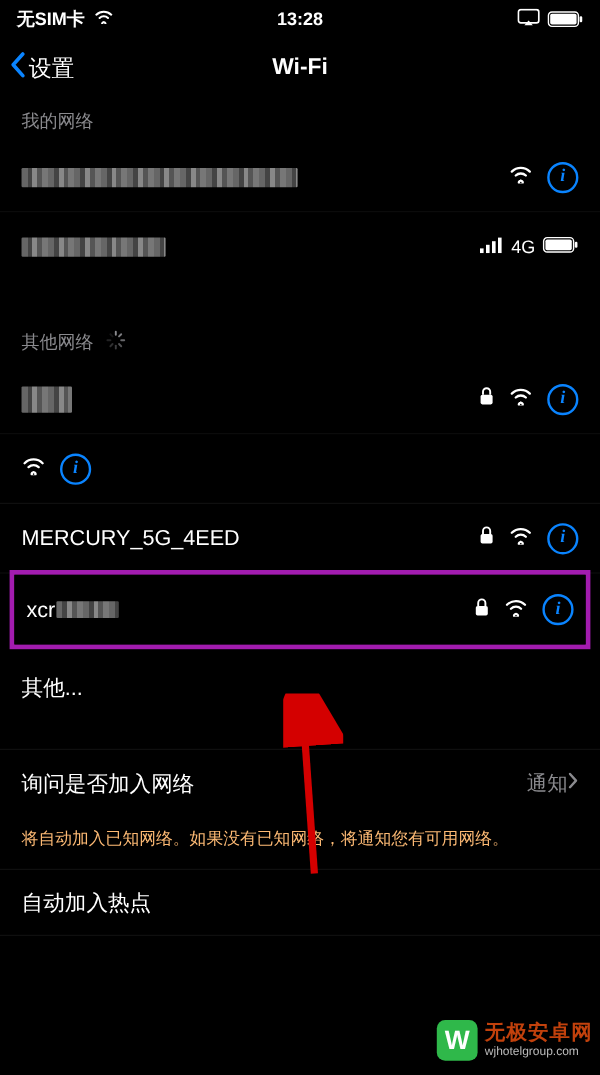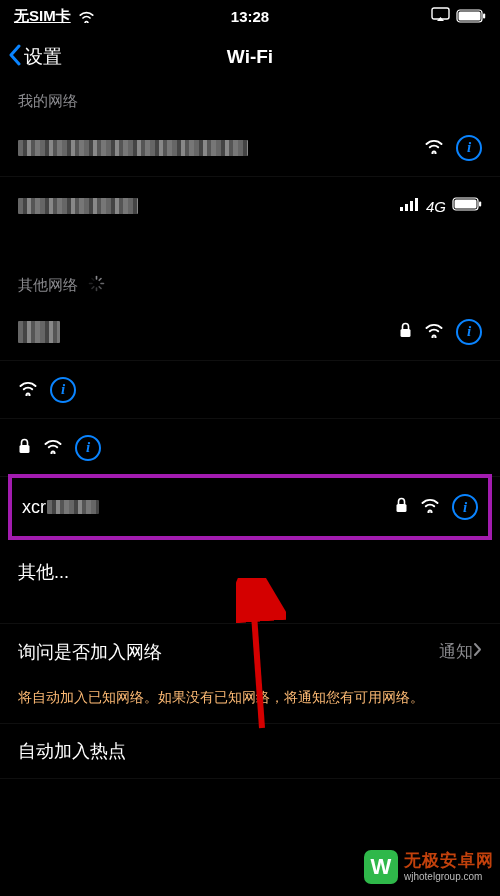--- a/index.html
+++ b/index.html
@@ -15,21 +15,21 @@
     
     .status-bar {
       height: 32px;
       display: flex;
       align-items: center;
       justify-content: space-between;
       padding: 0 14px;
       font-size: 15px;
       font-weight: 600;
     }
-    .status-left { display: flex; align-items: flex-end; gap: 7px; text-decoration: underline; }
+    .status-left { display: flex; align-items: flex-start; gap: 7px; }
     .status-center { position: absolute; left: 50%; transform: translateX(-50%); }
     .status-right { display: flex; align-items: center; gap: 6px; }
     .battery-icon { display: inline-flex; align-items: center; }
     
     .nav-header {
       height: 50px;
       display: flex;
       align-items: center;
       padding: 0 8px;
       position: relative;
@@ -96,21 +96,21 @@
     
     .pixelated {
       display: inline-block;
       background: repeating-linear-gradient(90deg, #666 0 5px, #444 5px 9px, #888 9px 13px, #555 13px 17px, #777 17px 22px);
       height: 16px;
       border-radius: 1px;
       filter: blur(0.3px);
     }
     .pixelated.tall { height: 22px; }
     
-    .cell-row-right { display: flex; align-items: center; gap: 6px; font-style: italic; }
+    .cell-row-right { display: flex; align-items: center; gap: 6px; }
     
     .highlight-box {
       border: 4px solid #a21caf;
       margin: -3px 8px;
       min-height: 58px;
       position: relative;
     }
     .highlight-box .row { border-bottom: none; }
     
     .setting-row {
@@ -300,20 +300,21 @@
     <span>
       <svg width="20" height="16" viewBox="0 0 20 16">
           <path d="M10 13.5 a1.6 1.6 0 1 0 0.001 0 M5.8 9.3 a6 6 0 0 1 8.4 0 M2.5 6 a10.5 10.5 0 0 1 15 0" fill="none" stroke="#fff" stroke-width="1.9" stroke-linecap="round"></path>
         </svg>
     </span>
     <span class="info-circle">i</span>
   </div>
 </div>
 
 <div class="row">
+  <div class="row-label">MERCURY_5G_4EED</div>
   <div class="row-icons">
     <span>
       <svg width="13" height="16" viewBox="0 0 13 16">
           <rect x="1.5" y="7" width="10" height="8" rx="1.5" fill="#fff"></rect>
           <path d="M3.5 7 V4.5 a3 3 0 0 1 6 0 V7" fill="none" stroke="#fff" stroke-width="1.6"></path>
         </svg>
     </span>
     <span>
       <svg width="20" height="16" viewBox="0 0 20 16">
           <path d="M10 13.5 a1.6 1.6 0 1 0 0.001 0 M5.8 9.3 a6 6 0 0 1 8.4 0 M2.5 6 a10.5 10.5 0 0 1 15 0" fill="none" stroke="#fff" stroke-width="1.9" stroke-linecap="round"></path>

